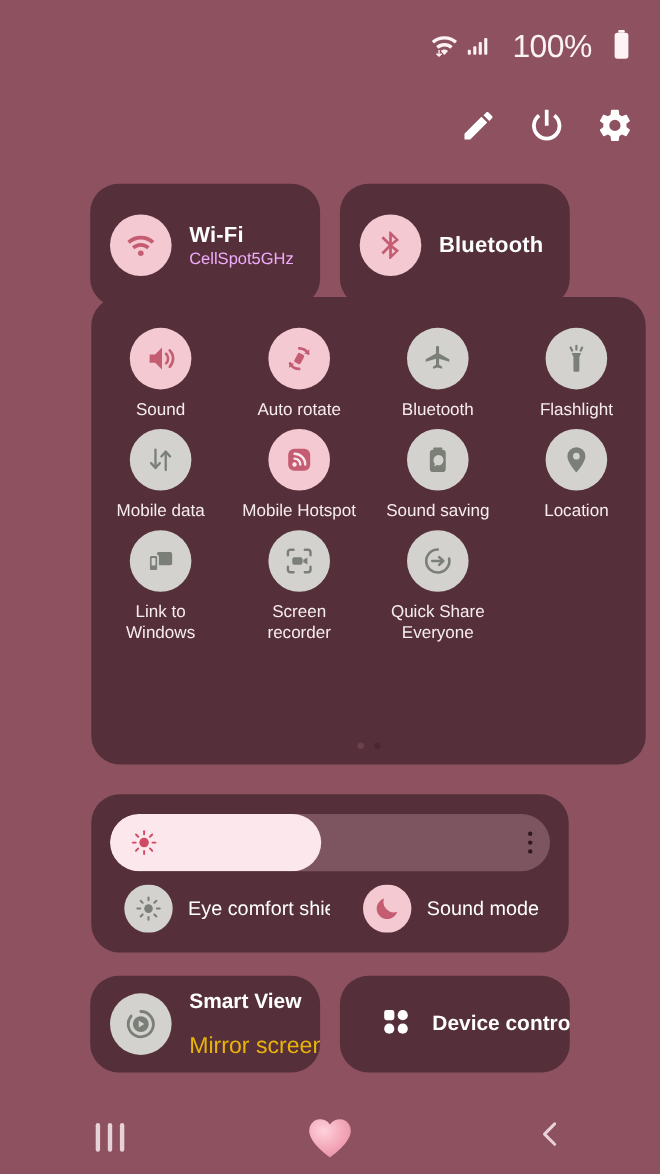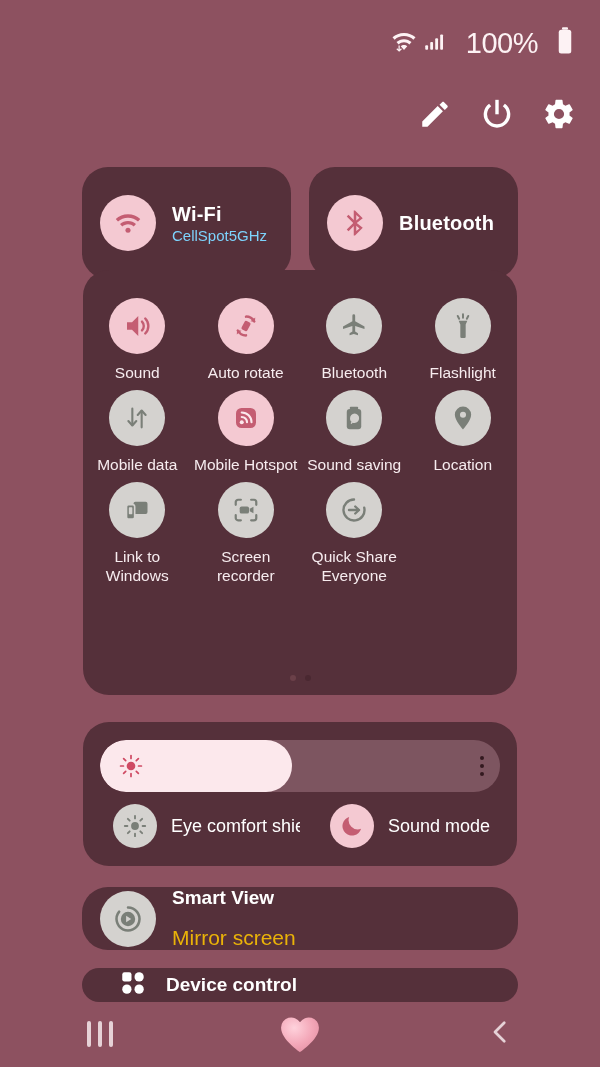--- a/index.html
+++ b/index.html
@@ -82,32 +82,32 @@
   .conn-text { margin-left: 16px; overflow: hidden; }
   .conn-title {
     font-size: 20px;
     font-weight: 700;
     color: #ffffff;
     white-space: nowrap;
     letter-spacing: 0.2px;
   }
   .conn-sub {
     font-size: 15px;
-    color: #7dd3fc;
+    color: #f0abfc;
     margin-top: 1px;
     white-space: nowrap;
   }
   .conn-title.single { font-size: 20px; font-weight: 700; }
 
   
   .toggles-panel {
     position: absolute;
     top: 270px;
     left: 83px;
-    width: 434px;
+    width: 504px;
     height: 425px;
     box-sizing: border-box;
     padding: 28px 0 0 0;
   }
   .tg-row {
     display: flex;
     margin-bottom: 8px;
   }
   .tg-item {
     width: 25%;
@@ -214,21 +214,20 @@
   }
 
   
   .bottom-row {
     position: absolute;
     top: 887px;
     left: 82px;
     width: 436px;
     display: flex;
     gap: 18px;
-    flex-direction: column;
   }
   .bot-card {
     flex: 1;
     height: 88px;
     display: flex;
     align-items: center;
     padding-left: 18px;
     box-sizing: border-box;
     overflow: hidden;
   }

